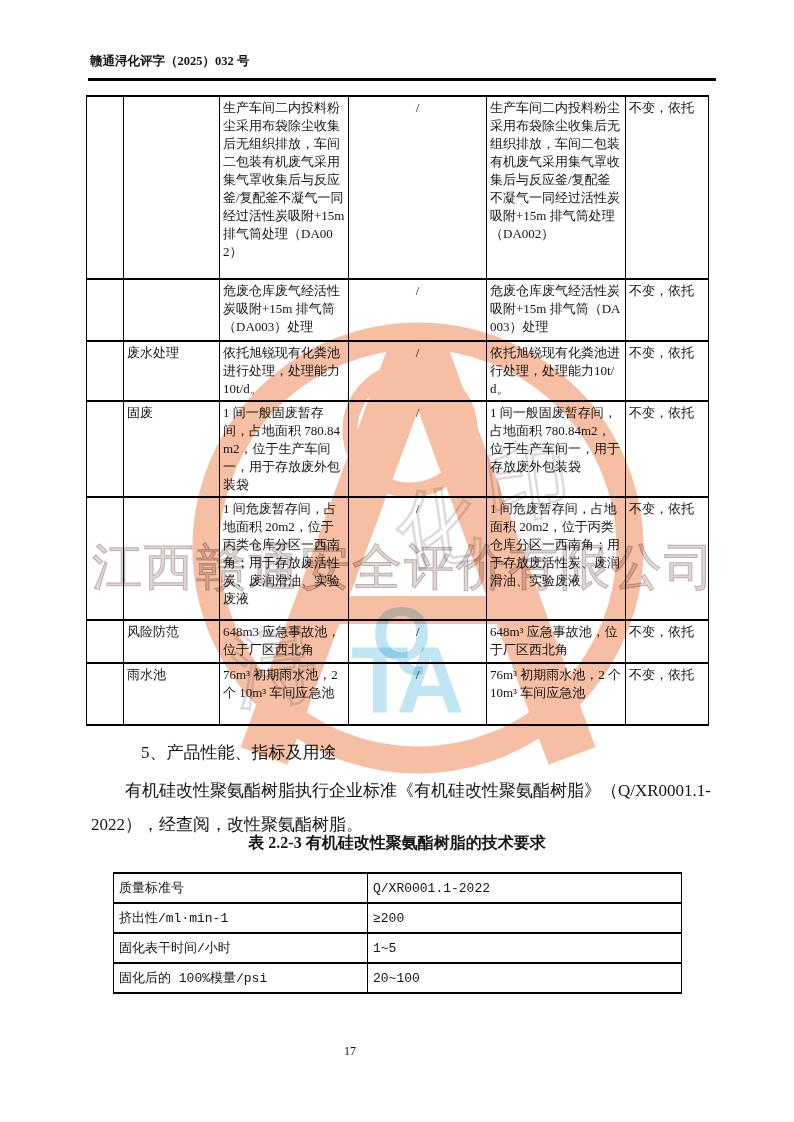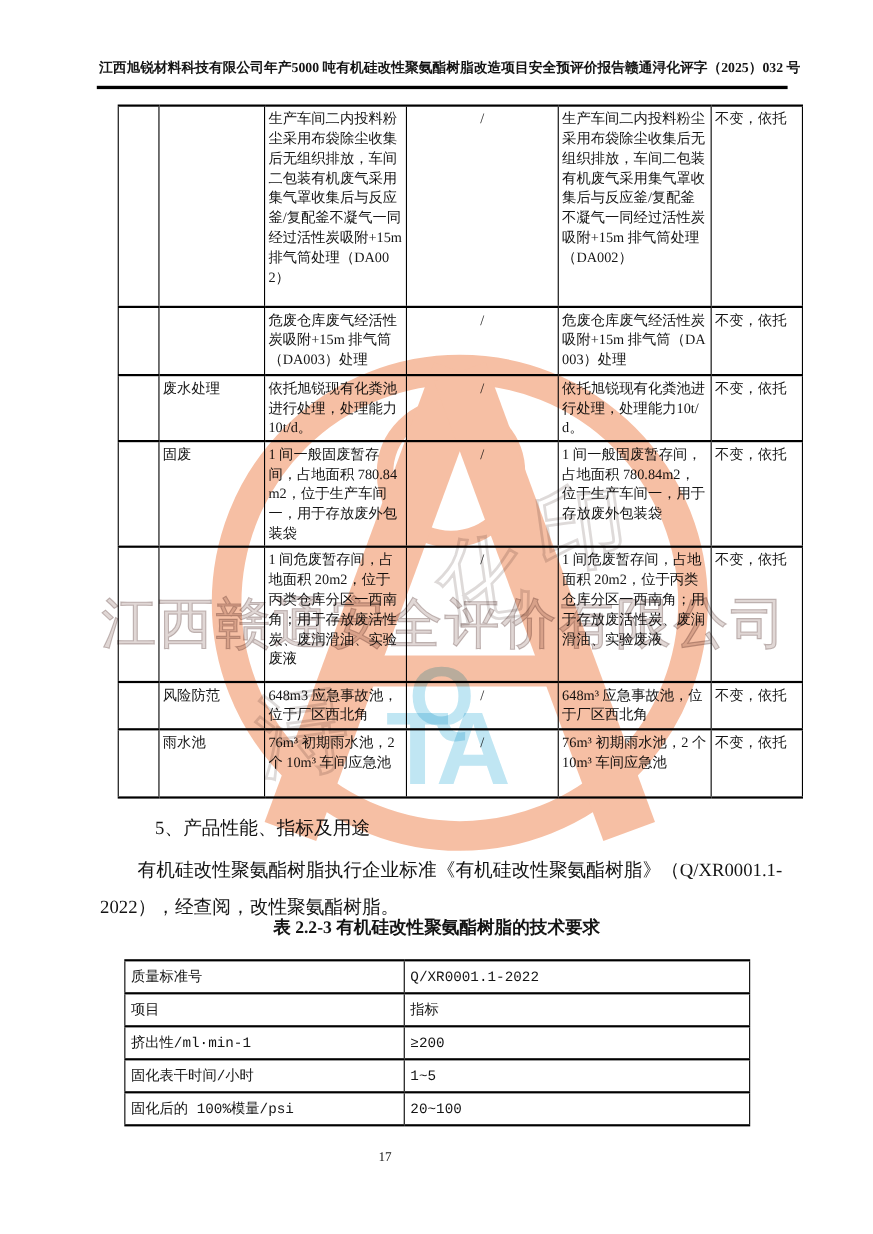--- a/index.html
+++ b/index.html
@@ -6,21 +6,21 @@
   .page{position:relative;width:794px;height:1122px;background:#ffffff;margin:0 auto;
         font-family:"Liberation Serif","DejaVu Serif",serif;color:#141414;overflow:hidden;}
 
   
   .header{position:absolute;top:53px;left:90px;width:624px;display:flex;justify-content:space-between;
           font-weight:bold;font-size:12.5px;white-space:nowrap;}
   .header-rule{position:absolute;top:78px;left:88px;width:628px;height:3px;background:#000;}
 
   
   table{border-collapse:collapse;table-layout:fixed;}
-  .facilities{position:absolute;top:95px;left:107px;width:622px;}
+  .facilities{position:absolute;top:95px;left:86px;width:622px;}
   .facilities td{border-left:1px solid #000;border-right:1px solid #000;
                  border-top:2px solid #000;border-bottom:2px solid #000;
                  vertical-align:top;font-size:13px;line-height:18px;padding:2px 3px;
                  word-break:break-all;}
   .facilities .c4{text-align:center;}
   .r1{height:183px;}.r2{height:62px;}.r3{height:60px;}.r4{height:82px;margin-top:44px;}
   .r5{height:123px;}.r6{height:43px;}.r7{height:62px;}
 
   .spec{position:absolute;top:872px;left:113px;width:568px;}
   .spec td{border-left:1px solid #000;border-right:1px solid #000;
@@ -49,21 +49,20 @@
   .g1{left:233px;top:626px;transform:rotate(-8deg);}
   .g2{left:396px;top:486px;transform:rotate(-8deg);}
   .g3{left:486px;top:440px;transform:rotate(-8deg);}
 </style>
 </head>
 <body>
 
 <div class="page">
 
   <div class="header">
-    <span>江西旭锐材料科技有限公司年产5000 吨有机硅改性聚氨酯树脂改造项目安全预评价报告</span>
     <span>赣通浔化评字（2025）032 号</span>
   </div>
   <div class="header-rule"></div>
 
   <table class="facilities">
     <colgroup>
       <col style="width:37px">
         <col style="width:96px">
         <col style="width:129px">
       <col style="width:138px">
@@ -138,24 +137,20 @@
     <colgroup>
         <col style="width:254px">
         <col style="width:314px">
       </colgroup>
     <tbody>
       <tr>
         <td>质量标准号</td>
         <td>Q/XR0001.1-2022</td>
       </tr>
       <tr>
-        <td>项目</td>
-        <td>指标</td>
-      </tr>
-      <tr>
         <td>挤出性/ml·min-1</td>
         <td>≥200</td>
       </tr>
       <tr>
         <td>固化表干时间/小时</td>
         <td>1~5</td>
       </tr>
       <tr>
         <td>固化后的 100%模量/psi</td>
         <td>20~100</td>

